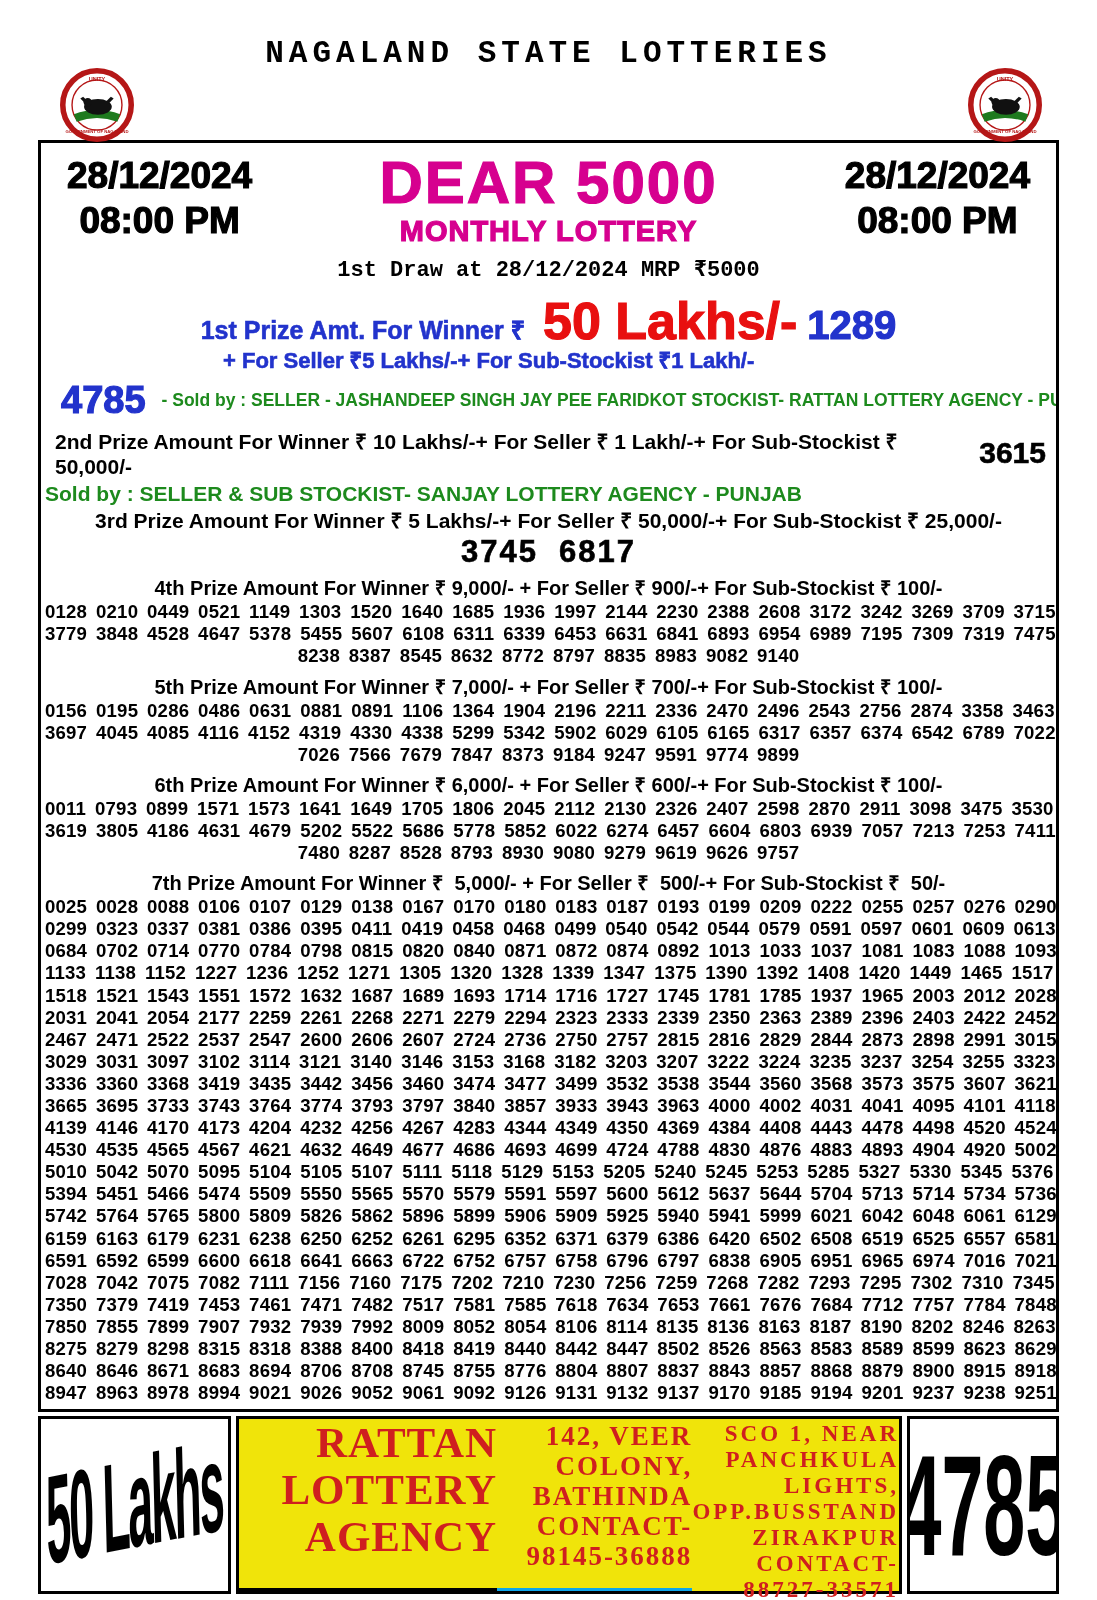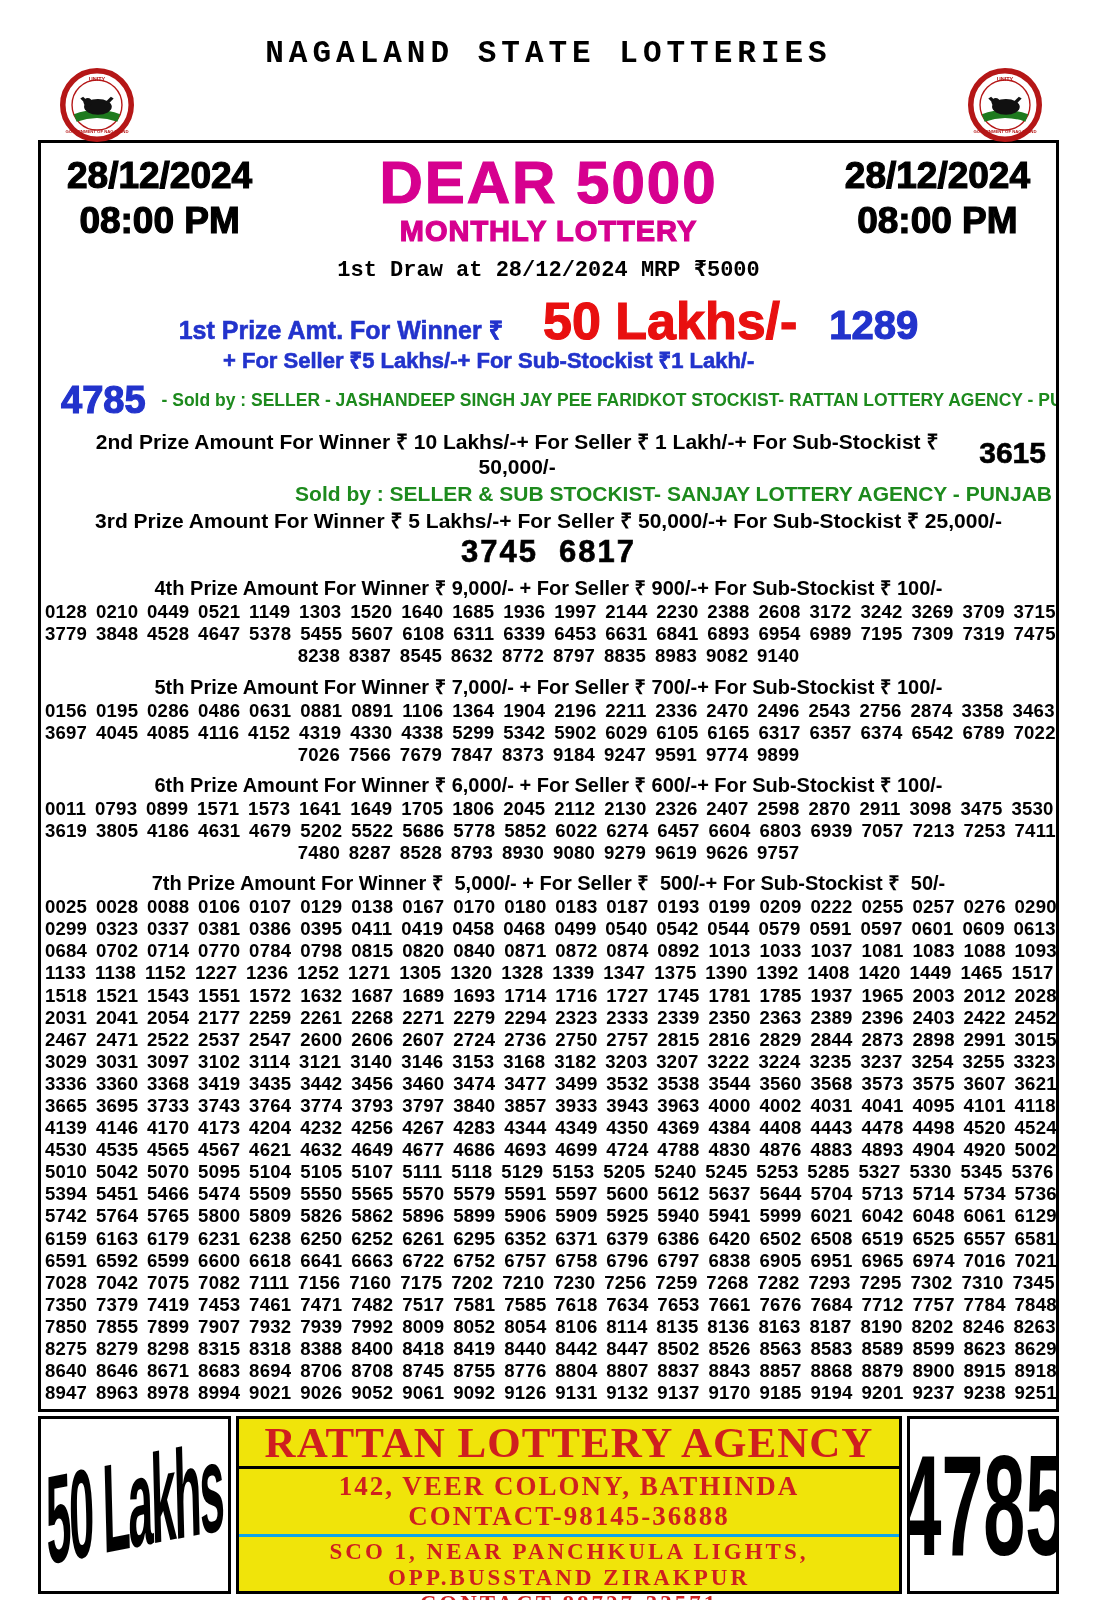--- a/index.html
+++ b/index.html
@@ -20,51 +20,51 @@
   .main-box { margin:0 38px; border:3px solid #000; height:1272px; box-sizing:border-box;
               padding:4px 4px 0; overflow:hidden; }
   .date-row { display:flex; justify-content:space-between; align-items:flex-start; padding:6px 22px 0; }
   .date-block { font-size:37px; font-weight:bold; line-height:1.22; text-align:center; }
   .name-block { text-align:center; }
   .lottery-name { font-size:60px; font-weight:bold; letter-spacing:2px; line-height:1; }
   .lottery-type { font-size:29px; font-weight:bold; letter-spacing:1px; margin-top:2px; }
   .draw-line { text-align:center; font-family:"Liberation Mono", monospace; font-weight:bold;
                font-size:22px; margin-top:8px; }
 
-  .p1-line { display:flex; align-items:baseline; justify-content:center; gap:24px; margin-top:12px; line-height:1; }
+  .p1-line { display:flex; align-items:baseline; justify-content:center; gap:2px; margin-top:12px; line-height:1; }
   .p1-label { font-size:25px; font-weight:bold; }
   .p1-amount { font-size:52px; font-weight:bold;margin-left:16px; }
   .p1-number { font-size:40px; font-weight:bold; margin-left:8px; }
   .p1-extra { font-size:22px; font-weight:bold; text-align:left; padding-left:178px; margin-top:2px; line-height:1.1; }
   .p1-sold { display:flex; align-items:center; gap:16px; padding:8px 6px 0 16px; }
   .p1-series { font-size:38px; font-weight:bold; line-height:1; }
   .p1-soldby { font-size:17.5px; font-weight:bold; white-space:nowrap; }
 
   .p2-line { display:flex; align-items:center; padding:8px 6px 0 10px; }
-  .p2-label { flex:1; text-align:center; font-size:21px; font-weight:bold; }
+  .p2-label { flex:1; font-size:21px; font-weight:bold; }
   .p2-number { font-size:30px; font-weight:bold; line-height:1; }
-  .p2-sold { text-align:right; font-size:21px; font-weight:bold; margin-top:3px; }
+  .p2-sold { text-align:left; font-size:21px; font-weight:bold; margin-top:3px; }
 
   .p3-label { text-align:center; font-size:21px; font-weight:bold; }
   .p3-numbers { text-align:center; font-size:31px; font-weight:bold; letter-spacing:2px;
                 white-space:pre-wrap; line-height:1.1; margin-top:1px; }
 
   .prize-header { text-align:center; font-size:20px; font-weight:bold; margin-top:7px;
                   white-space:pre-wrap; line-height:1.2; }
   .num-block { text-align:center; margin-top:1px; }
   .num-row { font-size:18.6px; font-weight:bold; line-height:22.1px; white-space:nowrap;
              letter-spacing:0.2px; word-spacing:3.5px; }
 
   
   .footer { margin:4px 38px 0; display:flex; gap:5px; height:178px; }
   .fbox { border:3px solid #000; background:#fff; box-sizing:border-box; }
   .fbox.fleft { width:193px; display:flex; align-items:center; justify-content:center; overflow:hidden; }
   .fifty { font-size:45px; font-weight:bold; white-space:nowrap; letter-spacing:-2px;
            transform:scaleY(2.8) rotate(-4deg); }
-  .fbox.agency { flex:1; text-align:center; display:flex; flex-direction:column; justify-content:space-between; }
+  .fbox.agency { flex:1; text-align:right; display:flex; flex-direction:row; justify-content:space-between; }
   .ag-title { font-family:"Liberation Serif", serif; font-weight:bold; font-size:43px; line-height:47px;
               border-bottom:3px solid #000; letter-spacing:1px; }
   .ag-sec2 { border-bottom:3px solid #0ea5e9; font-family:"Liberation Serif", serif; font-weight:bold;
              font-size:27px; line-height:30px; padding:2px 0 3px; letter-spacing:2px; }
   .ag-sec3 { font-family:"Liberation Serif", serif; font-weight:bold; font-size:23px; line-height:26px;
              padding:2px 0 4px; letter-spacing:3px; }
   .fbox.fright { width:152px; display:flex; align-items:center; justify-content:center; overflow:hidden; }
   .big-series { font-size:92px; font-weight:bold; transform:scale(0.82,1.55); line-height:1; }
 </style>
 </head>

